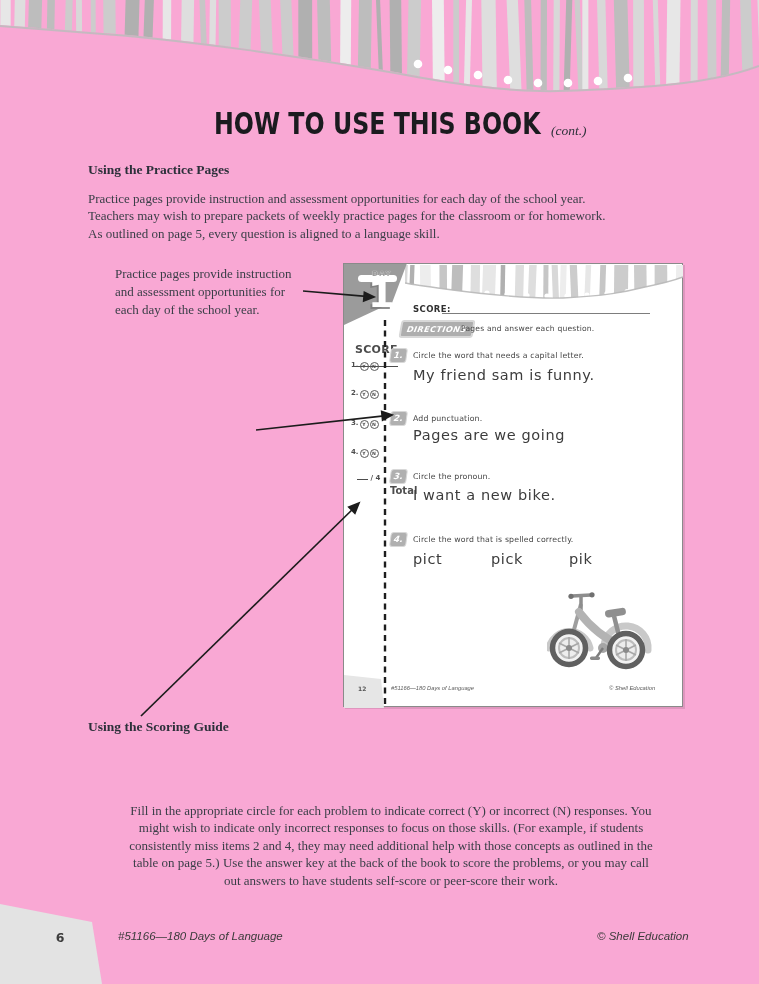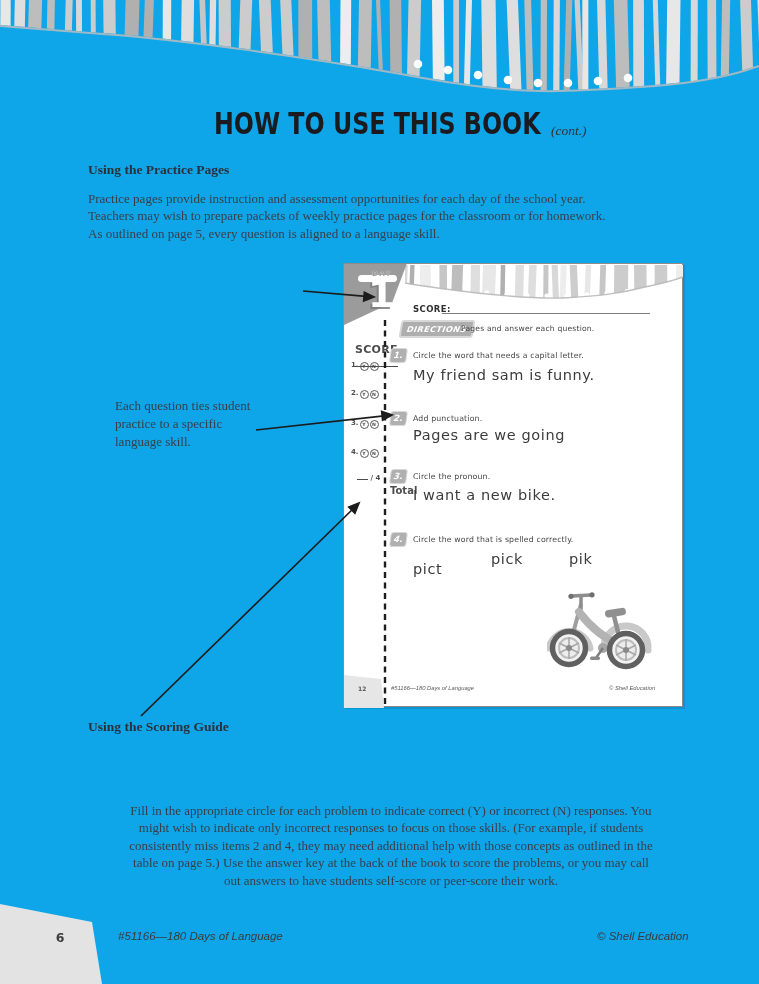--- a/index.html
+++ b/index.html
@@ -1,16 +1,16 @@
 <!DOCTYPE html>
 <html><head>
 <meta charset="utf-8">
 <style>
   html,body{margin:0;padding:0;background:#ffffff;}
-  .page{position:relative;width:759px;height:984px;background:#0ea5e9;overflow:hidden;
+  .page{position:relative;width:759px;height:984px;background:#f9a8d4;overflow:hidden;
         font-family:"Liberation Serif",serif;color:#3a3e47;}
   svg{display:block;}
 
   
   #top-band{position:absolute;left:0;top:0;z-index:1;}
 
   
   .title-word{position:absolute;left:214px;top:106px;font-family:"DejaVu Sans",sans-serif;
     font-weight:bold;font-size:30px;letter-spacing:0px;color:#1b1b1f;white-space:nowrap;
     transform:scaleX(0.79);transform-origin:left center;}
@@ -152,23 +152,23 @@
   </svg>
 
   <div class="title-word">HOW TO USE THIS BOOK</div>
   <div class="title-cont">(cont.)</div>
 
   <div class="sec-heading" style="top:162px;">Using the Practice Pages</div>
   <div class="body-text" style="top:190px;">Practice pages provide instruction and assessment opportunities for each day of the school year.
 Teachers may wish to prepare packets of weekly practice pages for the classroom or for homework.
 As outlined on page 5, every question is aligned to a language skill.</div>
 
-  <div class="callout" style="top:397px;width:180px;">Each question ties student
-practice to a specific
-language skill.</div>
+  <div class="callout" style="top:265px;width:225px;">Practice pages provide instruction
+and assessment opportunities for
+each day of the school year.</div>
 
   <div class="mini-page">
 
     <svg id="mini-band" width="278" height="36" viewBox="0 0 278 36">
       <defs>
         <clipPath id="miniWave">
           <path d="M0,0 H278 V12 C265,17 250,20 240,22 C220,27 200,31 158,33 C120,34 70,28 40,24 C25,22 10,20 0,18 Z"></path>
         </clipPath>
       </defs>
       <g clip-path="url(#miniWave)">
@@ -249,21 +249,21 @@
     <div class="q-badge" style="left:46px;top:147px;">2.</div>
     <div class="q-prompt" style="top:150px;">Add punctuation.</div>
     <div class="q-answer" style="top:163px;">Pages are we going</div>
 
     <div class="q-badge" style="left:46px;top:205px;">3.</div>
     <div class="q-prompt" style="top:208px;">Circle the pronoun.</div>
     <div class="q-answer" style="top:223px;">I want a new bike.</div>
 
     <div class="q-badge" style="left:46px;top:268px;">4.</div>
     <div class="q-prompt" style="top:271px;">Circle the word that is spelled correctly.</div>
-    <div class="q-option" style="left:69px;top:297px;">pict</div>
+    <div class="q-option" style="left:69px;top:287px;">pict</div>
     <div class="q-option" style="left:147px;top:287px;">pick</div>
     <div class="q-option" style="left:225px;top:287px;">pik</div>
 
     <svg id="bicycle" width="108" height="88" viewBox="0 0 108 88">
       <path d="M2,66 A21,21 0 0 1 43,66" fill="none" stroke="#c9c9c9" stroke-width="7" stroke-linecap="round"></path>
       <path d="M57,64 A22,22 0 0 1 101,68" fill="none" stroke="#c9c9c9" stroke-width="7" stroke-linecap="round"></path>
       <line x1="34" y1="22" x2="22" y2="66" stroke="#9f9f9f" stroke-width="4"></line>
       <line x1="34" y1="28" x2="34" y2="14" stroke="#8d8d8d" stroke-width="3.5"></line>
       <path d="M25,14 L44,13" stroke="#8d8d8d" stroke-width="3.5" stroke-linecap="round"></path>
       <circle cx="24" cy="14.3" r="2.6" fill="#707070"></circle>

